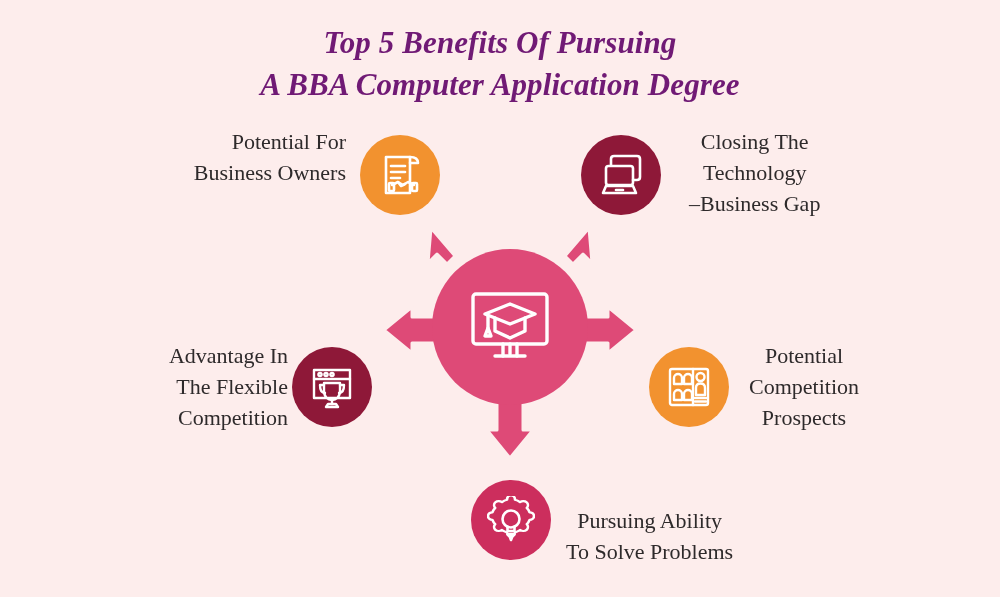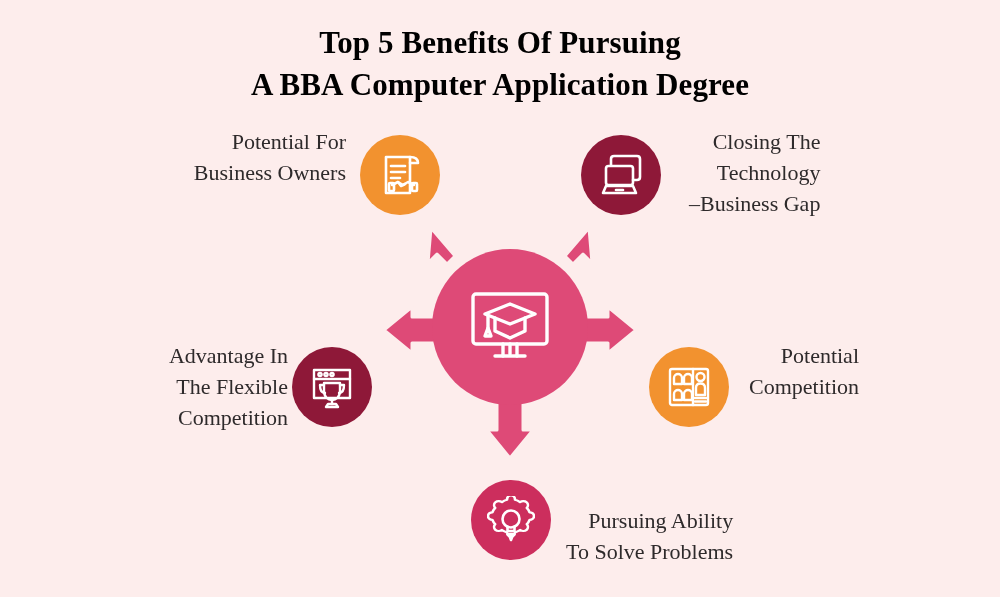--- a/index.html
+++ b/index.html
@@ -25,24 +25,25 @@
   #title-block {
     position: absolute;
     top: 22px;
     left: 0;
     width: 1000px;
     text-align: center;
   }
   .title-line {
     font-size: 31px;
     font-weight: bold;
-    color: #000000;
+    color: #701a75;
     letter-spacing: 0.1px;
     line-height: 42px;
     white-space: nowrap;
+    font-style: italic;
   }
 
   
   #radial-stage {
     position: absolute;
     left: 0;
     top: 0;
     width: 1000px;
     height: 572px;
     font-family: Liberation Serif, serif;
@@ -93,21 +94,21 @@
 
   
   .label {
     position: absolute;
     font-size: 22px;
     color: #2E2A2B;
     line-height: 31px;
     white-space: nowrap;
   }
   .label.right-align { text-align: right; }
-  .label.left-align  { text-align: right; }
+  .label.left-align  { text-align: center; }
 
   #label-business-owners {
     right: 654px;
     top: 126px;
   }
   #label-technology-gap {
     left: 689px;
     top: 126px;
   }
   #label-workplace {
@@ -289,20 +290,21 @@
           <circle cx="35.5" cy="14" r="4"></circle>
           <path d="M 31 32 L 31 25 C 31 22 33 20.5 35.5 20.5 C 38 20.5 40 22 40 25 L 40 32 Z"></path>
           <line x1="30" y1="35" x2="41" y2="35"></line>
           <line x1="30" y1="38.5" x2="41" y2="38.5"></line>
         </g>
       </svg>
     </div>
     <div class="label left-align" id="label-profession">
       <div>Potential</div>
       <div>Competition</div>
+      <div>Prospects</div>
     </div>
 
     <div class="node rose" id="node-problem-solving">
       <svg width="48" height="48" viewBox="0 0 48 48">
         <g fill="none" stroke="#FFFFFF" stroke-width="2.6" stroke-linejoin="round" stroke-linecap="round">
 
           <path d="M 24 4
                    C 27 4 28 7 28 9
                    C 30 9.6 31.6 10.6 33 11.8
                    C 34.6 10.6 37.6 10 39.6 12

